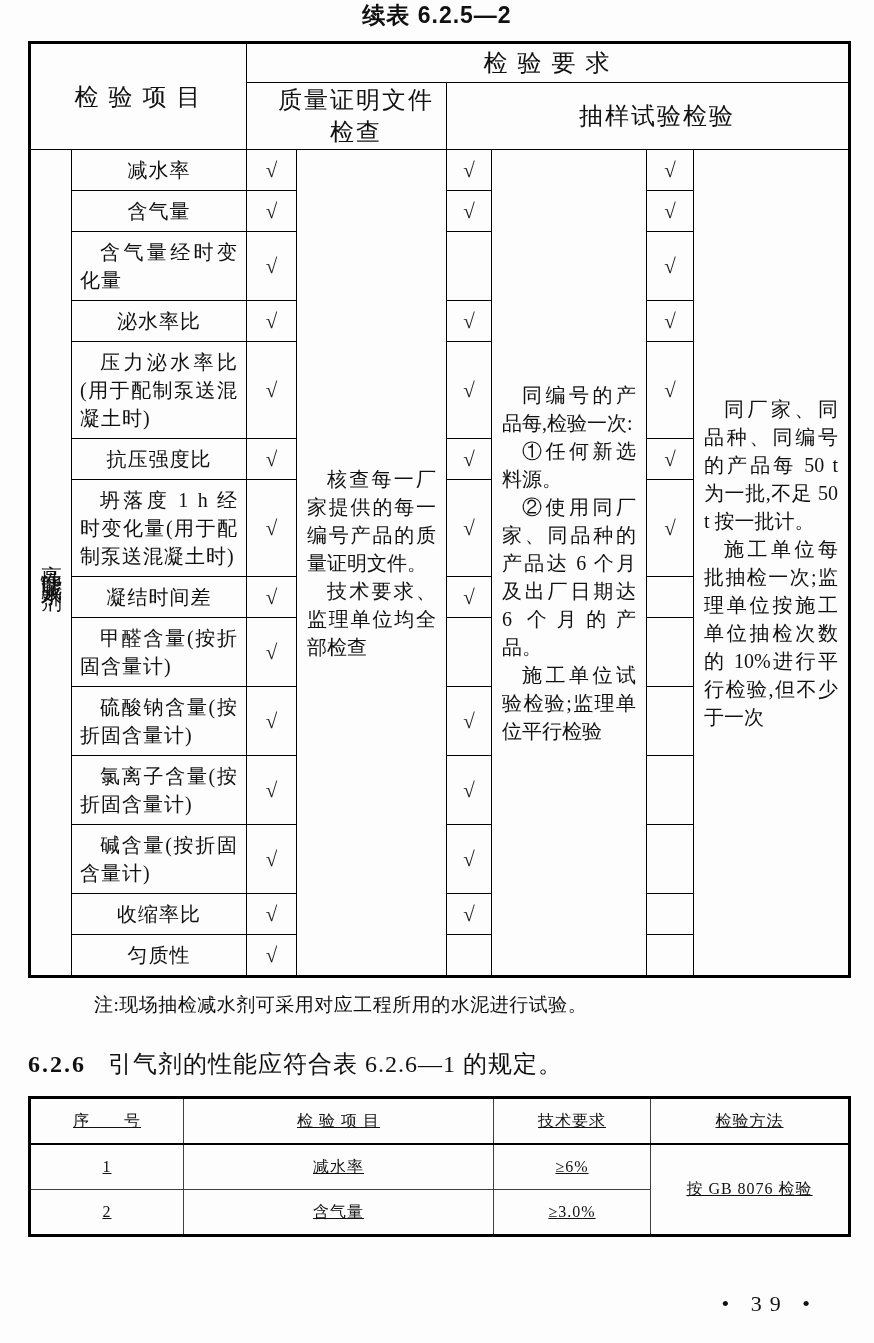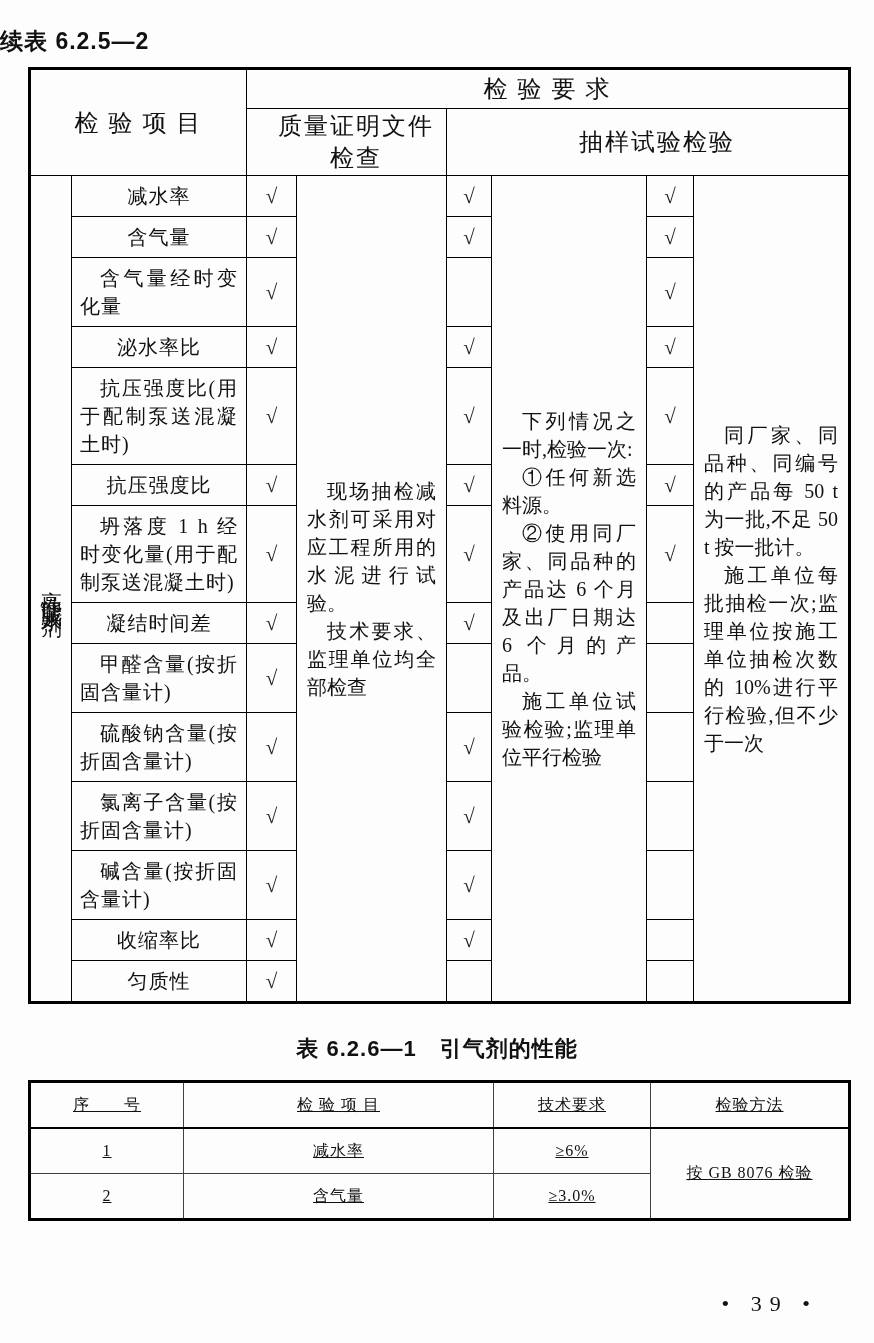--- a/index.html
+++ b/index.html
@@ -7,22 +7,21 @@
     position: relative;
     width: 874px;
     height: 1343px;
     margin: 0 auto;
     background: #fdfdfd;
     font-family: "Liberation Serif", "DejaVu Serif", serif;
     color: #111;
     overflow: hidden;
   }
   .t1-title {
-    padding-top: 26px;
-    text-align: left;
+    text-align: center;
     font-family: "Liberation Sans", "DejaVu Sans", sans-serif;
     font-weight: bold;
     font-size: 23px;
     letter-spacing: 1px;
   }
   table { border-collapse: collapse; table-layout: fixed; }
   .t1 {
     width: 820px;
     margin: 10px 0 0 28px;
     border: 3px solid #000;
@@ -140,26 +139,26 @@
       </tr>
     </thead>
     <tbody id="t1-body">
         <tr>
           <td class="cat" rowspan="14">
             <div class="cat-text">高性能减水剂</div>
           </td>
           <td class="item">减水率</td>
           <td class="chk">√</td>
           <td class="txt" rowspan="14">
-            <p class="para">现场抽检减水剂可采用对应工程所用的水泥进行试验。</p>
+            <p class="para">核查每一厂家提供的每一编号产品的质量证明文件。</p>
             <p class="para">技术要求、监理单位均全部检查</p>
           </td>
           <td class="chk">√</td>
           <td class="txt" rowspan="14">
-            <p class="para">下列情况之一时,检验一次:</p>
+            <p class="para">同编号的产品每,检验一次:</p>
             <p class="para">①任何新选料源。</p>
             <p class="para">②使用同厂家、同品种的产品达 6 个月及出厂日期达 6 个月的产品。</p>
             <p class="para">施工单位试验检验;监理单位平行检验</p>
           </td>
           <td class="chk">√</td>
           <td class="txt" rowspan="14">
             <p class="para">同厂家、同品种、同编号的产品每 50 t 为一批,不足 50 t 按一批计。</p>
             <p class="para">施工单位每批抽检一次;监理单位按施工单位抽检次数的 10%进行平行检验,但不少于一次</p>
           </td>
         </tr>
@@ -175,21 +174,21 @@
           <td class="chk"></td>
           <td class="chk">√</td>
         </tr>
         <tr>
           <td class="item">泌水率比</td>
           <td class="chk">√</td>
           <td class="chk">√</td>
           <td class="chk">√</td>
         </tr>
         <tr>
-          <td class="item long">抗压强度比(用于配制泵送混凝土时)</td>
+          <td class="item long">压力泌水率比(用于配制泵送混凝土时)</td>
           <td class="chk">√</td>
           <td class="chk">√</td>
           <td class="chk">√</td>
         </tr>
         <tr>
           <td class="item">抗压强度比</td>
           <td class="chk">√</td>
           <td class="chk">√</td>
           <td class="chk">√</td>
         </tr>
@@ -237,23 +236,26 @@
         </tr>
         <tr>
           <td class="item">匀质性</td>
           <td class="chk">√</td>
           <td class="chk"></td>
           <td class="chk"></td>
         </tr>
       </tbody>
   </table>
 
-
-
-  <div class="t2-title">表 6.2.6—1　引气剂的性能</div>
+  <div class="note">注:现场抽检减水剂可采用对应工程所用的水泥进行试验。</div>
+
+  <div class="clause">
+    <span class="clause-num">6.2.6</span><span>引气剂的性能应符合表 6.2.6—1 的规定。</span>
+  </div>
+
 
   <table class="t2">
     <colgroup>
       <col style="width:154px">
         <col style="width:310px">
         <col style="width:157px">
         <col style="width:199px">
     </colgroup>
     <thead>
       <tr>

